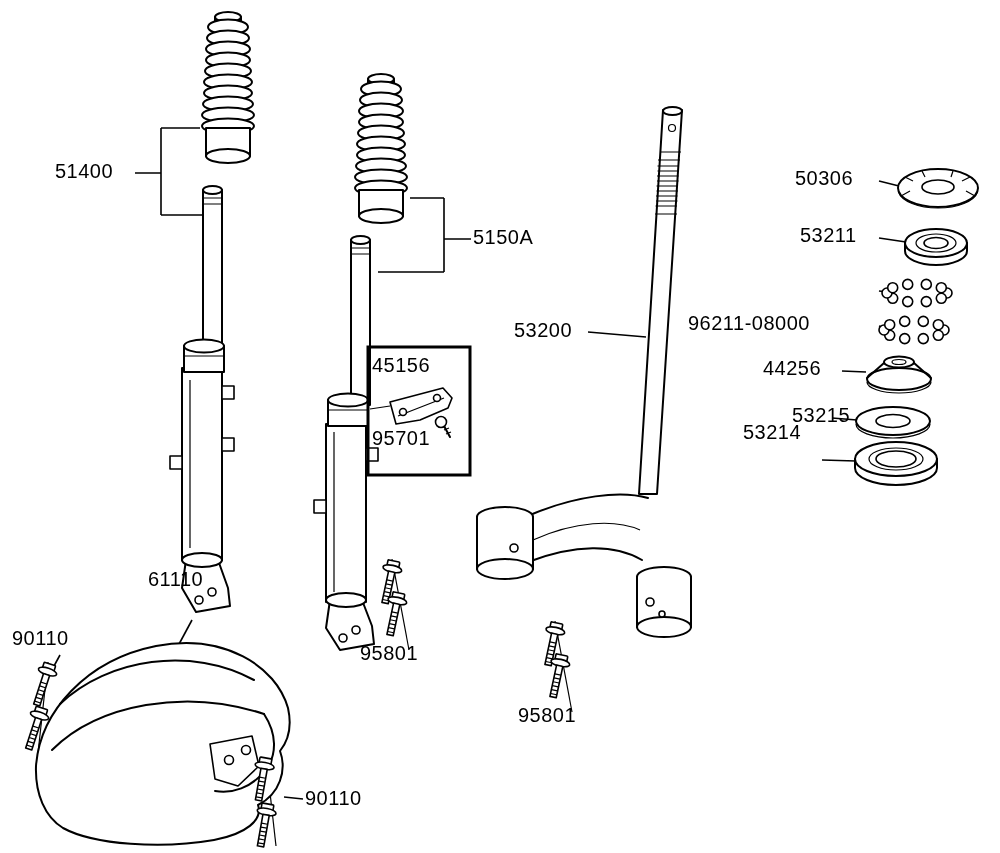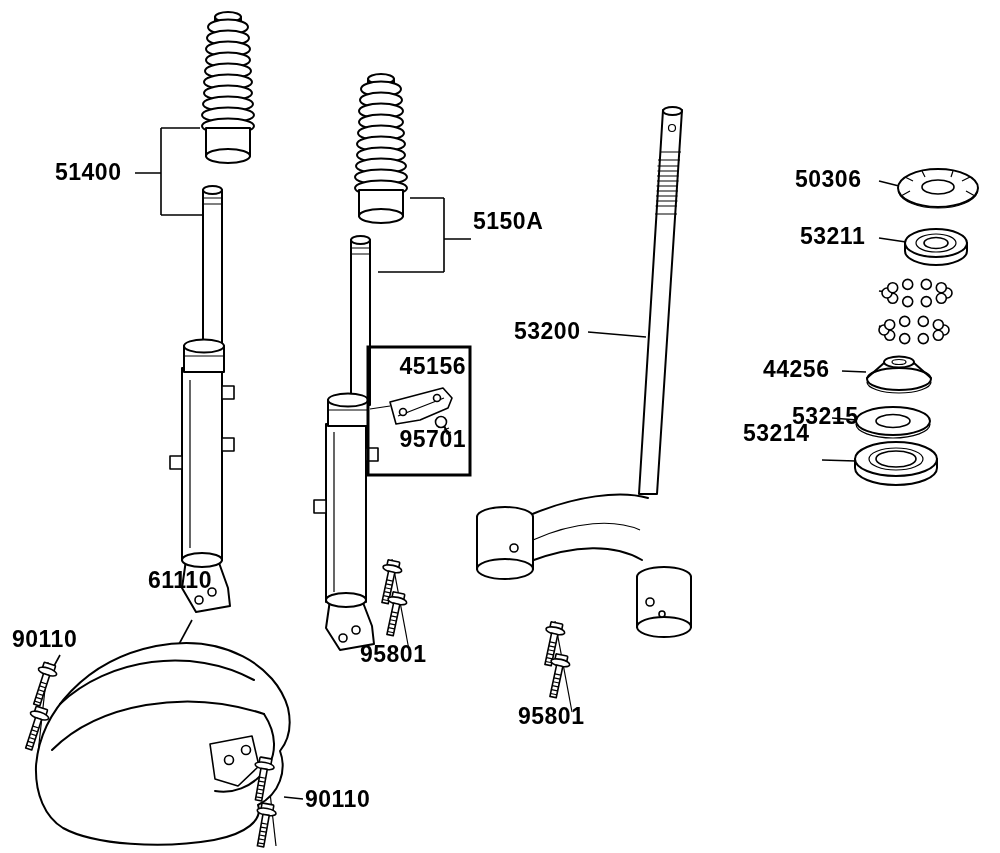--- a/index.html
+++ b/index.html
@@ -1,21 +1,21 @@
 <!DOCTYPE html>
 <html><head>
 <meta charset="utf-8">
 <style>
   html,body{margin:0;padding:0}
   body{background:#ffffff;font-family:"Liberation Sans","DejaVu Sans",sans-serif}
   .stage{position:relative;width:1000px;height:853px;background:#ffffff;overflow:hidden}
   .stage svg{position:absolute;left:0;top:0}
-  .lbl{position:absolute;font-weight:700;font-size:23px;color:#000;line-height:1;white-space:nowrap;letter-spacing:0.5px}
+  .lbl{position:absolute;font-weight:400;font-size:20px;color:#000;line-height:1;white-space:nowrap;letter-spacing:0.5px}
   .r{}
-  .c{text-align:right}
+  .c{text-align:left}
   .ln{fill:none;stroke:#000;stroke-width:2;stroke-linecap:round;stroke-linejoin:round}
   .fw{fill:#ffffff;stroke:#000;stroke-width:2;stroke-linejoin:round}
   .fw15{fill:#ffffff;stroke:#000;stroke-width:1.6;stroke-linejoin:round}
   .th{fill:none;stroke:#000;stroke-width:1.2}
   .tn{fill:none;stroke:#000;stroke-width:1.6}
   .bx{fill:none;stroke:#000;stroke-width:3}
 </style>
 </head>
 <body>
 
@@ -235,24 +235,25 @@
       <use href="#bolt" transform="translate(42,708) rotate(18)"></use>
     </g>
 
     <g>
       <use href="#bolt" transform="translate(266,758) rotate(10)"></use>
       <use href="#bolt" transform="translate(268,804) rotate(10)"></use>
     </g>
   </svg>
 
   <div class="lbl" style="left:55px;top:161px">51400</div>
-  <div class="lbl" style="left:473px;top:210px">5150A</div>
+  <div class="lbl" style="left:473px;top:227px">5150A</div>
   <div class="lbl" style="left:514px;top:320px">53200</div>
   <div class="lbl r" style="left:795px;top:168px;width:82px">50306</div>
   <div class="lbl r" style="left:800px;top:225px;width:77px">53211</div>
+  <div class="lbl r" style="left:688px;top:313px;width:189px">96211-08000</div>
   <div class="lbl r" style="left:763px;top:358px;width:77px">44256</div>
   <div class="lbl r" style="left:792px;top:405px;width:77px">53215</div>
   <div class="lbl r" style="left:743px;top:422px;width:77px">53214</div>
   <div class="lbl c" style="left:372px;top:355px;width:94px">45156</div>
   <div class="lbl c" style="left:372px;top:428px;width:94px">95701</div>
   <div class="lbl" style="left:148px;top:569px">61110</div>
   <div class="lbl" style="left:12px;top:628px">90110</div>
   <div class="lbl" style="left:360px;top:643px">95801</div>
   <div class="lbl" style="left:518px;top:705px">95801</div>
   <div class="lbl" style="left:305px;top:788px">90110</div>

